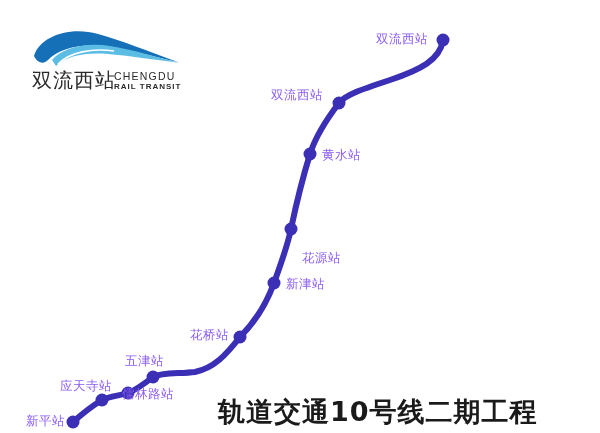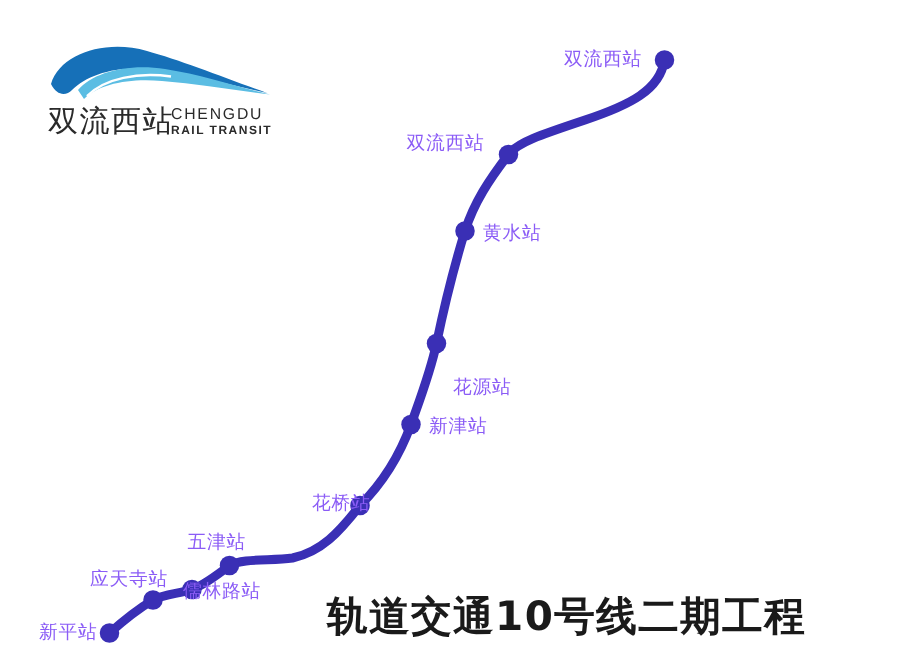--- a/index.html
+++ b/index.html
@@ -56,20 +56,20 @@
 <div class="logo-cn">双流西站</div>
 <div class="logo-en1">CHENGDU</div>
 <div class="logo-en2">RAIL TRANSIT</div>
 
 <div id="labels">
     <div class="label" style="left: 376px; top: 33px;">双流西站</div>
     <div class="label" style="left: 271px; top: 89px;">双流西站</div>
     <div class="label" style="left: 322px; top: 149px;">黄水站</div>
     <div class="label" style="left: 302px; top: 224px; margin-top: 28px;">花源站</div>
     <div class="label" style="left: 286px; top: 278px;">新津站</div>
-    <div class="label" style="left: 190px; top: 329px; margin-left: 18px;">花桥站</div>
+    <div class="label" style="left: 190px; top: 329px;">花桥站</div>
     <div class="label" style="left: 125px; top: 355px;">五津站</div>
     <div class="label" style="left: 122px; top: 388px;">儒林路站</div>
     <div class="label" style="left: 60px; top: 380px;">应天寺站</div>
     <div class="label" style="left: 26px; top: 415px;">新平站</div>
   </div>
 
 <div class="title">轨道交通10号线二期工程</div>
 
 </body></html>

